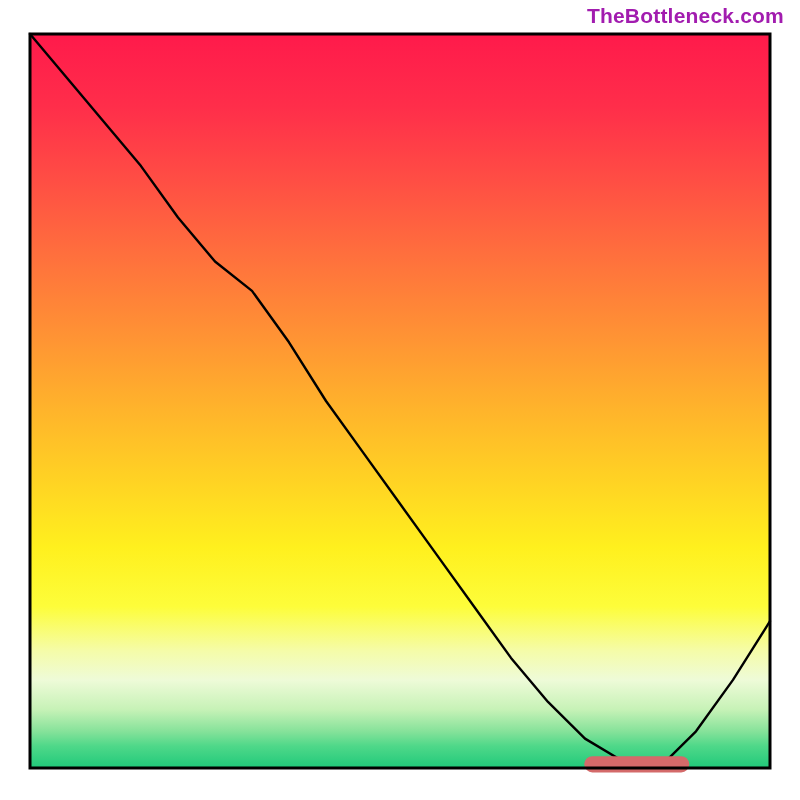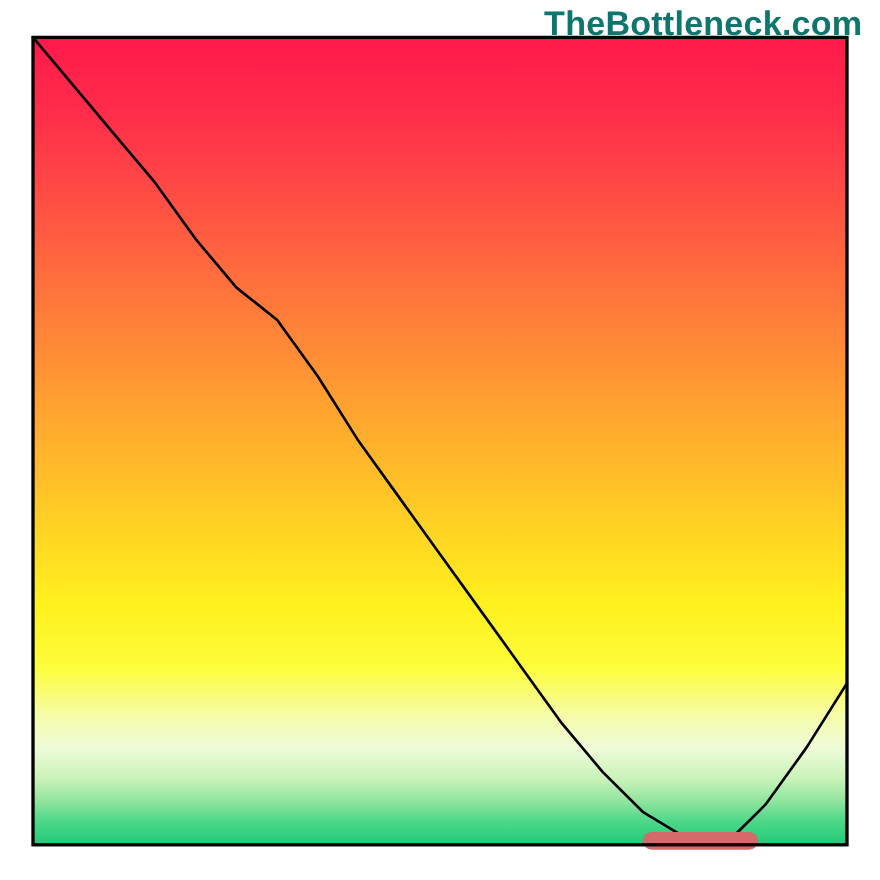--- a/index.html
+++ b/index.html
@@ -13,23 +13,23 @@
   }
   .wrap {
     position: relative;
     width: 800px;
     height: 800px;
   }
   .watermark {
     position: absolute;
     top: 4px;
     right: 16px;
-    font-size: 31px;
+    font-size: 21px;
     font-weight: 600;
-    color: #0f766e;
+    color: #a21caf;
     letter-spacing: 0.2px;
     user-select: none;
   }
   svg.plot {
     position: absolute;
     left: 0;
     top: 0;
     width: 800px;
     height: 800px;
   }

